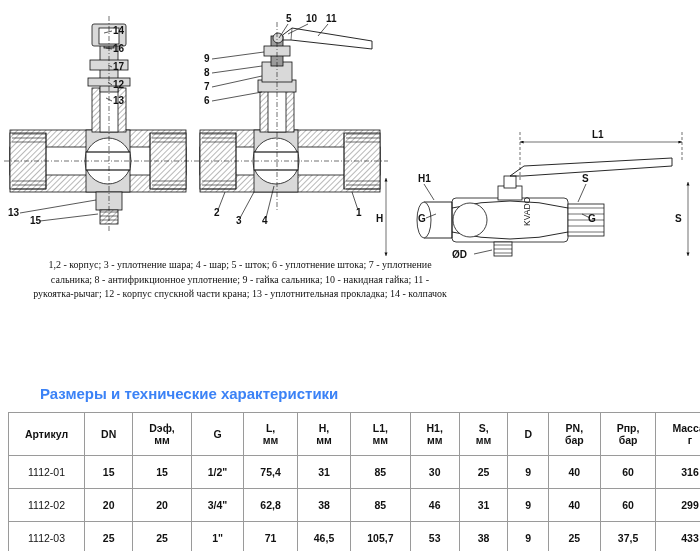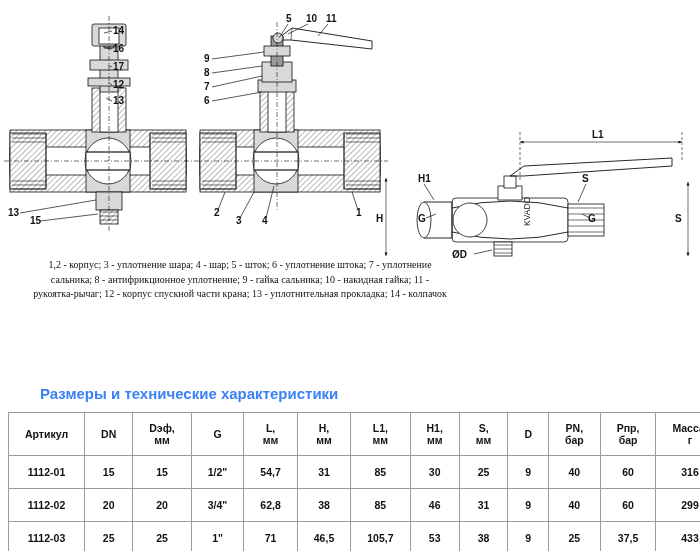--- a/index.html
+++ b/index.html
@@ -46,21 +46,21 @@
     height:38px;
     font-weight:bold;
     font-size:10.5px;
     line-height:1.15;
   }
   table.specs tbody td{
     height:28px;
     font-weight:bold;
     font-size:10.5px;
   }
-  table.specs tbody td:first-child{font-weight:bold;}
+  table.specs tbody td:first-child{font-weight:normal;}
   .lbl{font-family:"Liberation Sans", sans-serif;font-size:8.5px;fill:#111;}
   .lbl-b{font-family:"Liberation Sans", sans-serif;font-size:10px;font-weight:bold;fill:#111;}
   .lead{stroke:#111;stroke-width:0.7;fill:none;}
   .part{stroke:#111;stroke-width:0.9;fill:none;}
   .thin{stroke:#111;stroke-width:0.6;fill:none;}
   .dash{stroke:#111;stroke-width:0.6;fill:none;stroke-dasharray:5 2 1 2;}
   .fillgray{fill:#d9d9d9;stroke:#111;stroke-width:0.8;}
   .filldark{fill:#9a9a9a;stroke:#111;stroke-width:0.8;}
   .fillwhite{fill:#ffffff;stroke:#111;stroke-width:0.8;}
   .hatch-bg{fill:url(#hatch);stroke:#111;stroke-width:0.8;}
@@ -342,21 +342,21 @@
       <th><span>Рпр, бар</span></th>
       <th><span>Масса, г</span></th>
     </tr>
   </thead>
   <tbody>
     <tr>
       <td>1112-01</td>
       <td>15</td>
       <td>15</td>
       <td>1/2"</td>
-      <td>54,7</td>
+      <td>75,4</td>
       <td>31</td>
       <td>85</td>
       <td>30</td>
       <td>25</td>
       <td>9</td>
       <td>40</td>
       <td>60</td>
       <td>316</td>
     </tr>
     <tr>

